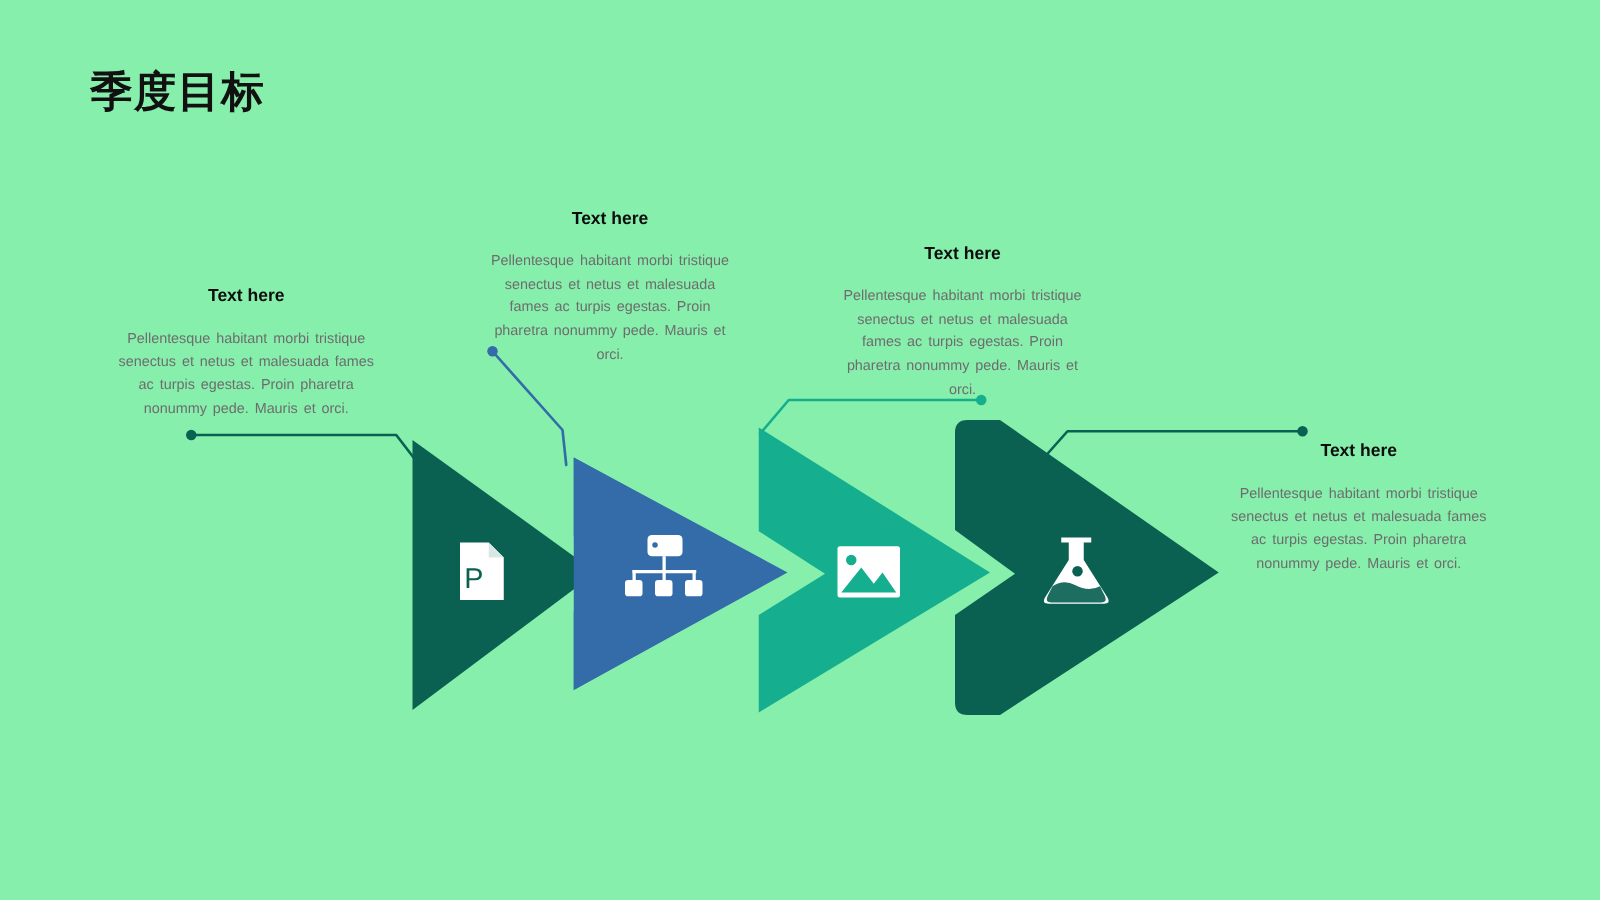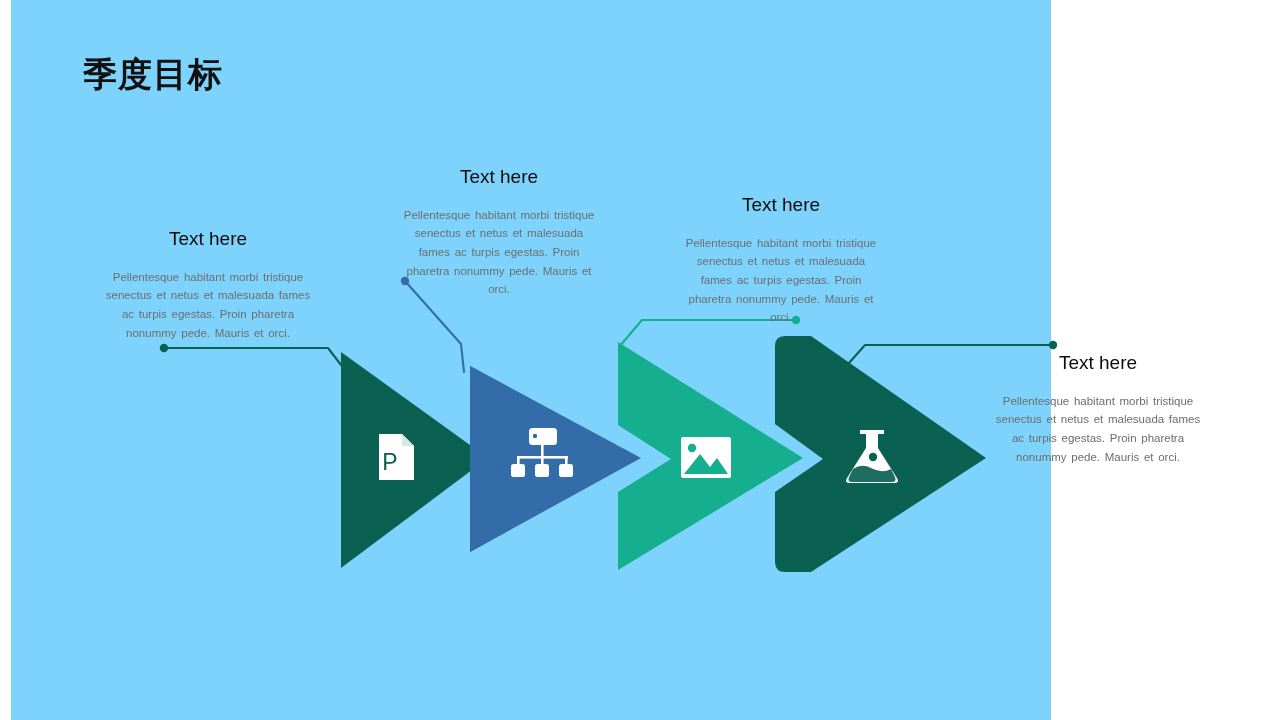--- a/index.html
+++ b/index.html
@@ -11,25 +11,25 @@
     width: 1280px;
     height: 720px;
     position: relative;
     overflow: hidden;
     font-family: "Liberation Sans", sans-serif;
     -webkit-font-smoothing: antialiased;
   }
 
   #slide {
     position: absolute;
-    left: 11px;
+    left: 0;
     top: 0;
-    width: 1040px;
+    width: 1280px;
     height: 720px;
-    background: #7dd3fc;
+    background: #86efac;
   }
 
   
   #page-title {
     position: absolute;
     left: 72px;
     top: 54px;
     font-size: 34px;
     font-weight: bold;
     color: #111111;
@@ -45,22 +45,22 @@
     top: 0;
     width: 1280px;
     height: 720px;
   }
 
   
   .callout {
     position: absolute;
   }
   .callout .callout-title {
-    font-size: 19px;
-    font-weight: normal;
+    font-size: 14px;
+    font-weight: bold;
     color: #0d0d0d;
     margin: 0 0 14px 0;
     line-height: 1.15;
   }
   .callout .callout-body {
     font-size: 11.5px;
     color: #6d6d6d;
     line-height: 1.62;
     margin: 18px;
     text-align: center;

